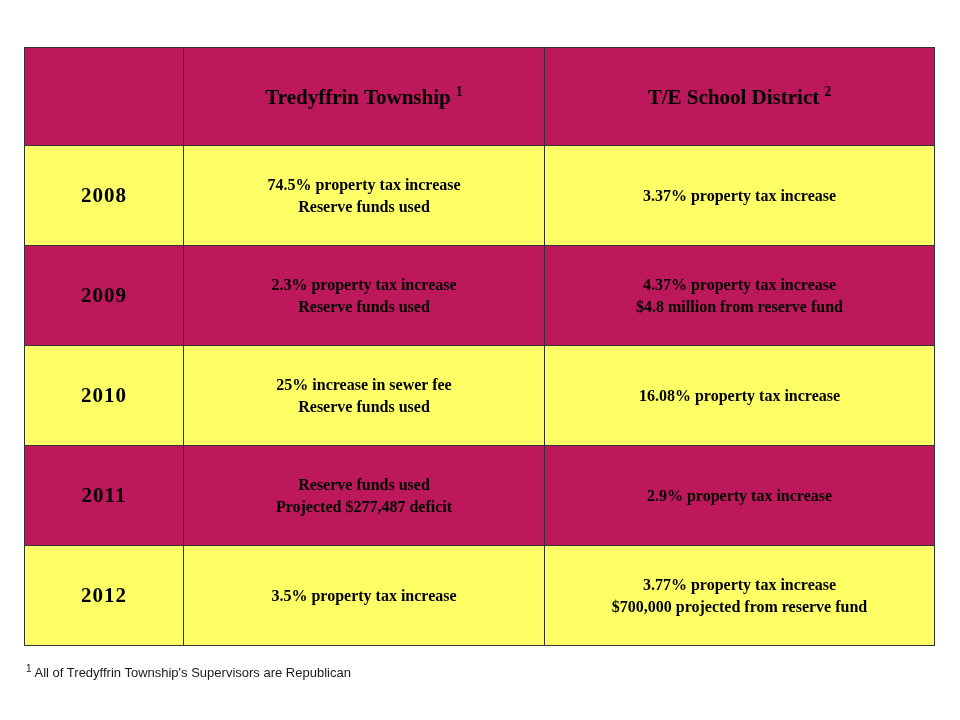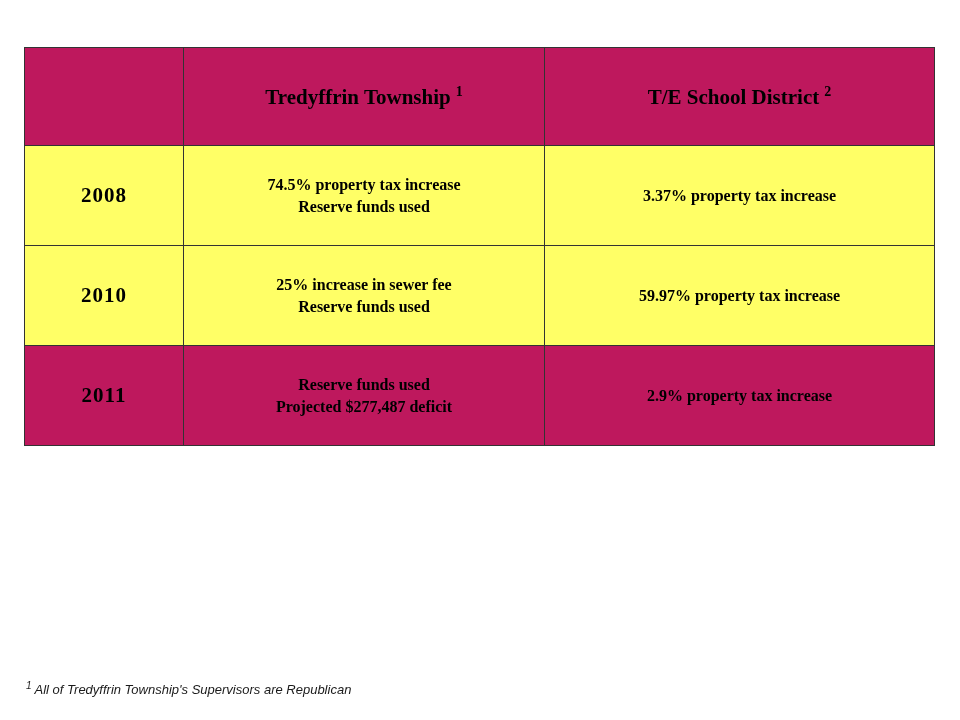--- a/index.html
+++ b/index.html
@@ -51,25 +51,24 @@
   .cell {
     font-weight: bold;
     font-size: 16px;
   }
   .cell .line {
     line-height: 22px;
   }
   .footnotes {
     position: absolute;
     left: 26px;
-    top: 676px;
+    top: 659px;
     font-family: "Liberation Sans", "DejaVu Sans", sans-serif;
     font-size: 13px;
     color: #1a1a1a;
-    font-style: italic;
   }
   .fn {
     line-height: 19px;
   }
   .fn sup {
     font-size: 10px;
     margin-right: 3px;
   }
 </style>
 </head>
@@ -98,43 +97,64 @@
       <td class="year">2008</td>
       <td class="cell">
         <div class="line">74.5% property tax increase</div>
         <div class="line">Reserve funds used</div>
       </td>
       <td class="cell">
         <div class="line">3.37% property tax increase</div>
       </td>
     </tr>
 
+    <tr class="data-row">
+      <td class="year">2009</td>
+      <td class="cell">
+        <div class="line">2.3% property tax increase</div>
+        <div class="line">Reserve funds used</div>
+      </td>
+      <td class="cell">
+        <div class="line">4.37% property tax increase</div>
+        <div class="line">$4.8 million from reserve fund</div>
+      </td>
+    </tr>
 
     <tr class="data-row hl">
       <td class="year">2010</td>
       <td class="cell">
         <div class="line">25% increase in sewer fee</div>
         <div class="line">Reserve funds used</div>
       </td>
       <td class="cell">
-        <div class="line">59.97% property tax increase</div>
+        <div class="line">16.08% property tax increase</div>
       </td>
     </tr>
 
     <tr class="data-row">
       <td class="year">2011</td>
       <td class="cell">
         <div class="line">Reserve funds used</div>
         <div class="line">Projected $277,487 deficit</div>
       </td>
       <td class="cell">
         <div class="line">2.9% property tax increase</div>
       </td>
     </tr>
 
+    <tr class="data-row hl">
+      <td class="year">2012</td>
+      <td class="cell">
+        <div class="line">3.5% property tax increase</div>
+      </td>
+      <td class="cell">
+        <div class="line">3.77% property tax increase</div>
+        <div class="line">$700,000 projected from reserve fund</div>
+      </td>
+    </tr>
   </tbody>
     </table>
 
   <div class="footnotes">
     <div class="fn">
       <sup>1</sup><span>All of Tredyffrin Township's Supervisors are Republican</span>
     </div>
   </div>
 
 </div>

